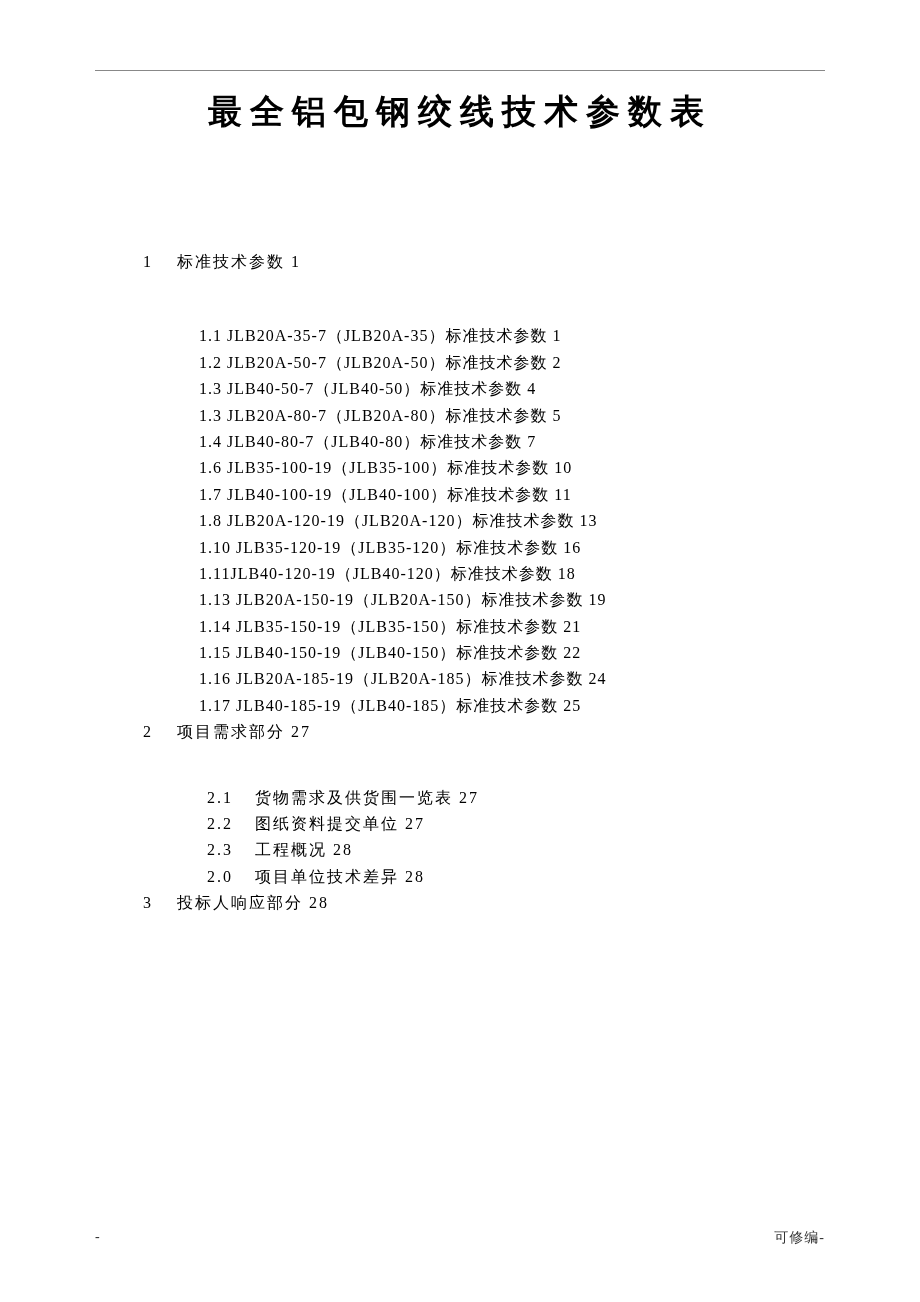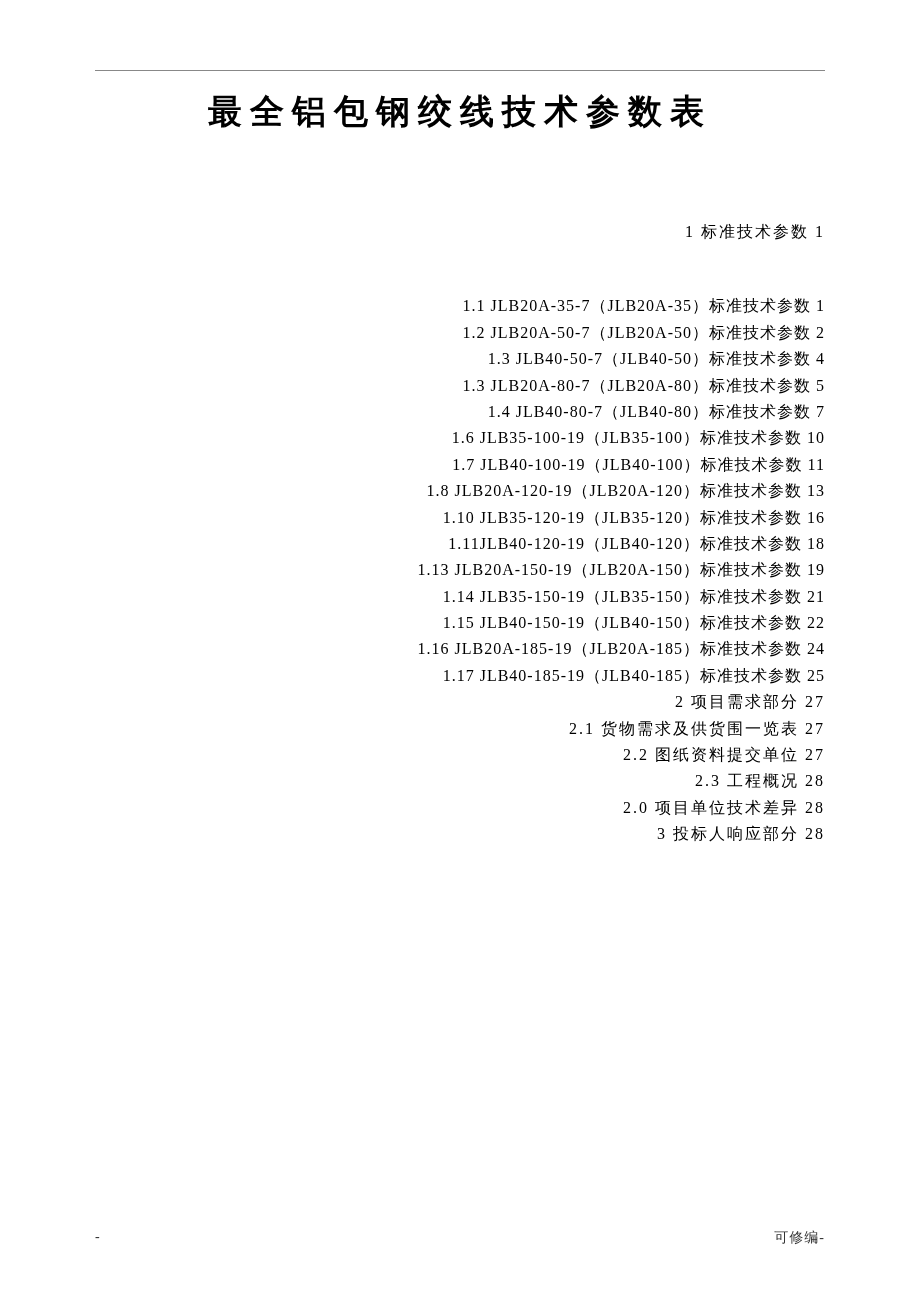--- a/index.html
+++ b/index.html
@@ -20,45 +20,45 @@
     }
     .top-rule {
       border-top: 1px solid #888;
       margin-bottom: 18px;
     }
     .title {
       font-size: 34px;
       font-weight: bold;
       text-align: center;
       letter-spacing: 8px;
-      margin-bottom: 84px;
+      margin-bottom: 114px;
       font-family: "SimHei", "黑体", sans-serif;
     }
     .toc {
       font-size: 16px;
       line-height: 1.65;
       padding-left: 48px;
-      text-align: right;
     }
     .toc-section {
       letter-spacing: 2px;
     }
     .toc-section-num {
       display: inline-block;
       width: 28px;
     }
     .toc-sub {
       padding-left: 56px;
       margin-top: 48px;
     }
     .toc-sub-item {
       letter-spacing: 1px;
     }
     .toc-sub2 {
       padding-left: 64px;
+      margin-top: 39px;
     }
     .toc-sub2-item {
       letter-spacing: 2px;
     }
     .toc-sub2-num {
       display: inline-block;
       width: 42px;
     }
     .footer {
       position: absolute;

